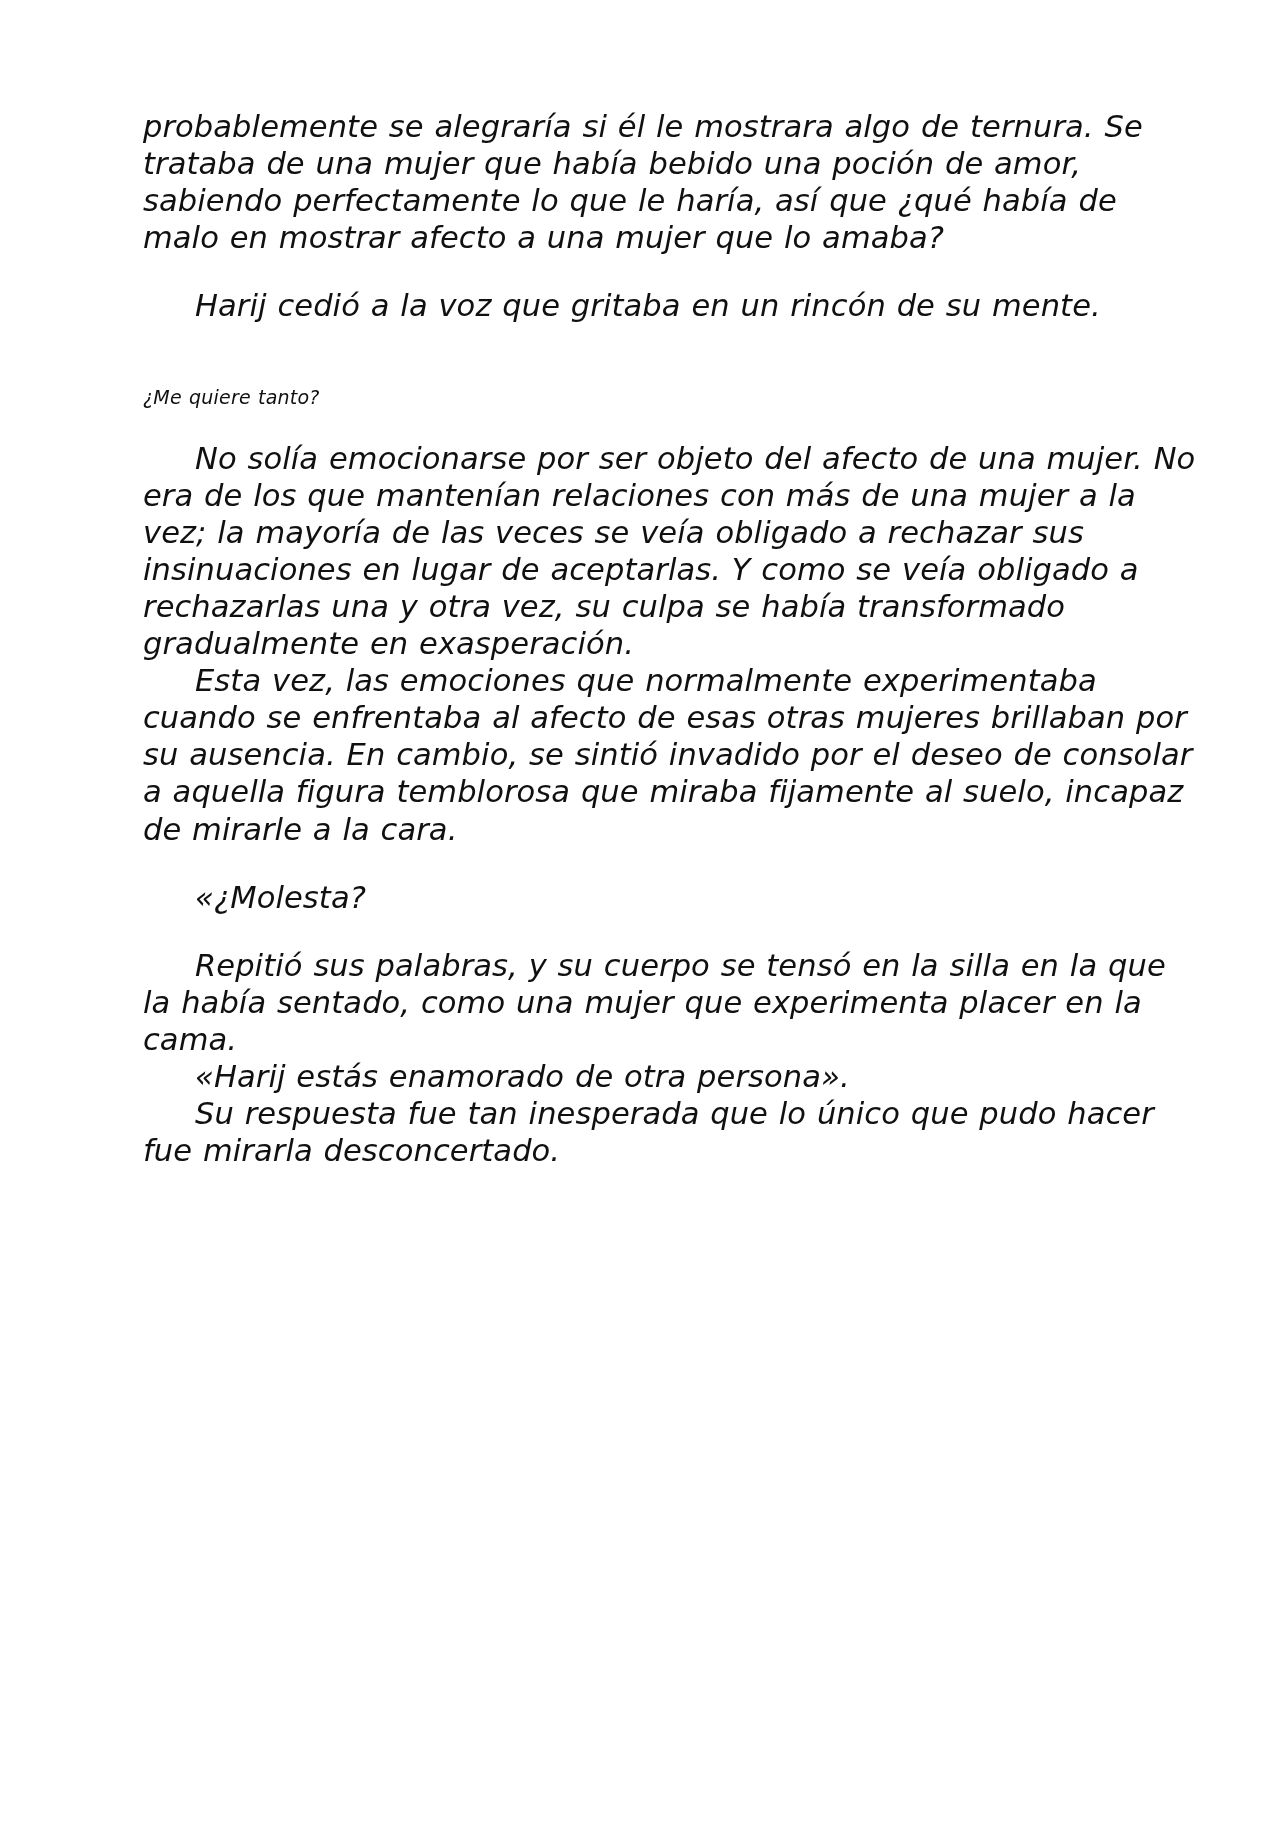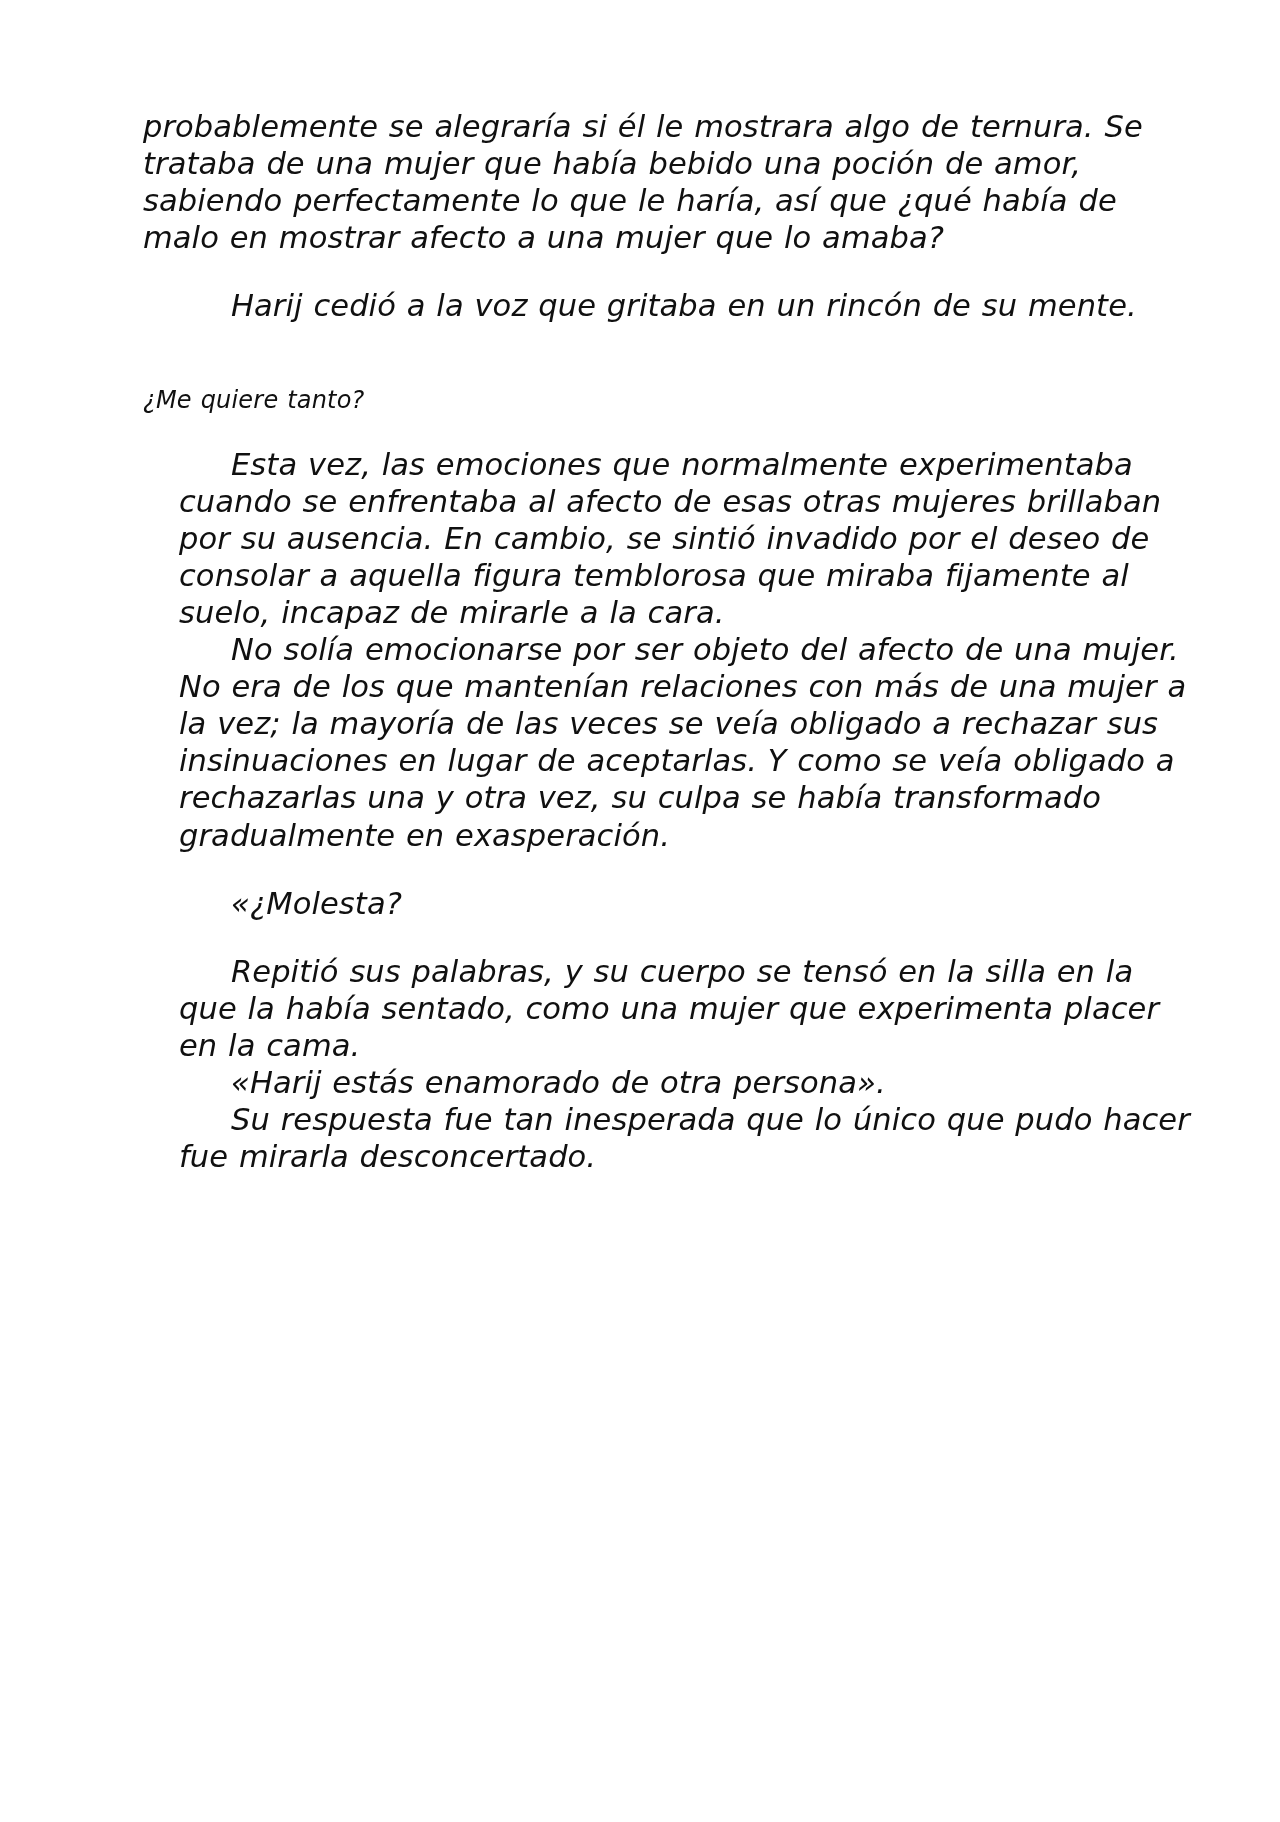--- a/index.html
+++ b/index.html
@@ -29,30 +29,29 @@
     font-weight: 400;
     letter-spacing: 0.1px;
     text-align: left;
     word-spacing: 1px;
   }
   p {
     margin: 0;
   }
   .para {
     text-indent: 52px;
-    margin-left: 36px;
   }
   .para-noindent {
     text-indent: 0;
   }
   .gap {
     height: 31px;
   }
   .thought {
-    font-size: 24px;
+    font-size: 19px;
     font-style: italic;
     line-height: 1.2;
     letter-spacing: 0.2px;
     text-indent: 0;
   }
 </style>
 </head>
 <body>
 
 <div class="page">
@@ -66,23 +65,23 @@
 
     <div class="gap"></div>
 
 
     <div class="gap"></div>
 
     <p class="thought">¿Me quiere tanto?</p>
 
     <div class="gap"></div>
 
+    <p class="para">No solía emocionarse por ser objeto del afecto de una mujer. No era de los que mantenían relaciones con más de una mujer a la vez; la mayoría de las veces se veía obligado a rechazar sus insinuaciones en lugar de aceptarlas. Y como se veía obligado a rechazarlas una y otra vez, su culpa se había transformado gradualmente en exasperación.</p>
+
     <p class="para">Esta vez, las emociones que normalmente experimentaba cuando se enfrentaba al afecto de esas otras mujeres brillaban por su ausencia. En cambio, se sintió invadido por el deseo de consolar a aquella figura temblorosa que miraba fijamente al suelo, incapaz de mirarle a la cara.</p>
-
-    <p class="para">No solía emocionarse por ser objeto del afecto de una mujer. No era de los que mantenían relaciones con más de una mujer a la vez; la mayoría de las veces se veía obligado a rechazar sus insinuaciones en lugar de aceptarlas. Y como se veía obligado a rechazarlas una y otra vez, su culpa se había transformado gradualmente en exasperación.</p>
 
     <div class="gap"></div>
 
     <p class="para">«¿Molesta?</p>
 
     <div class="gap"></div>
 
     <p class="para">Repitió sus palabras, y su cuerpo se tensó en la silla en la que la había sentado, como una mujer que experimenta placer en la cama.</p>
 
     <p class="para">«Harij estás enamorado de otra persona».</p>

